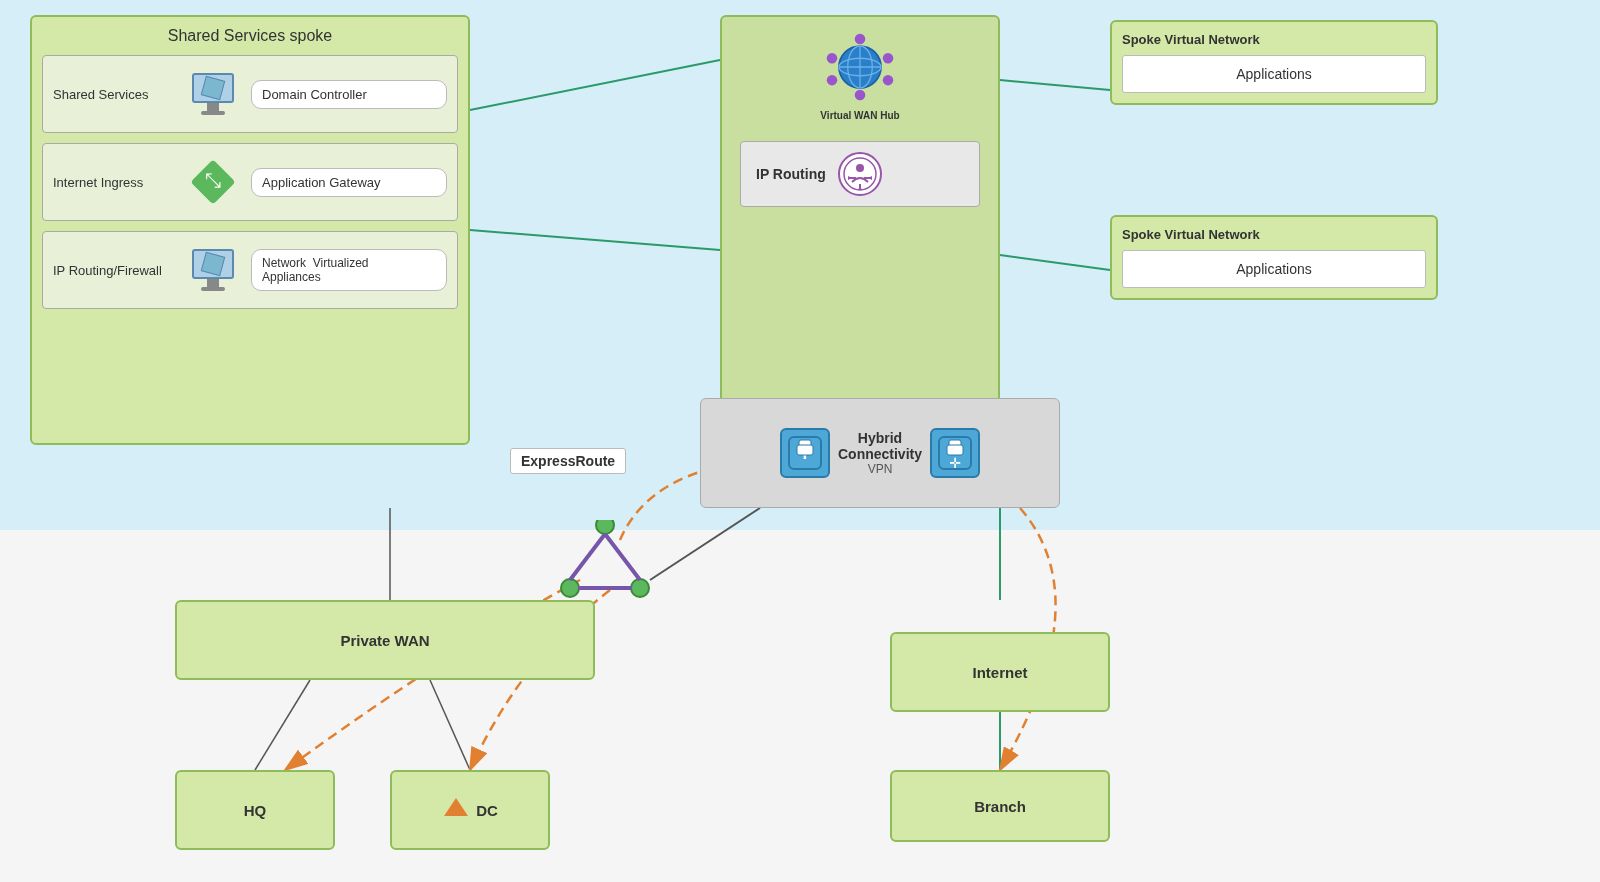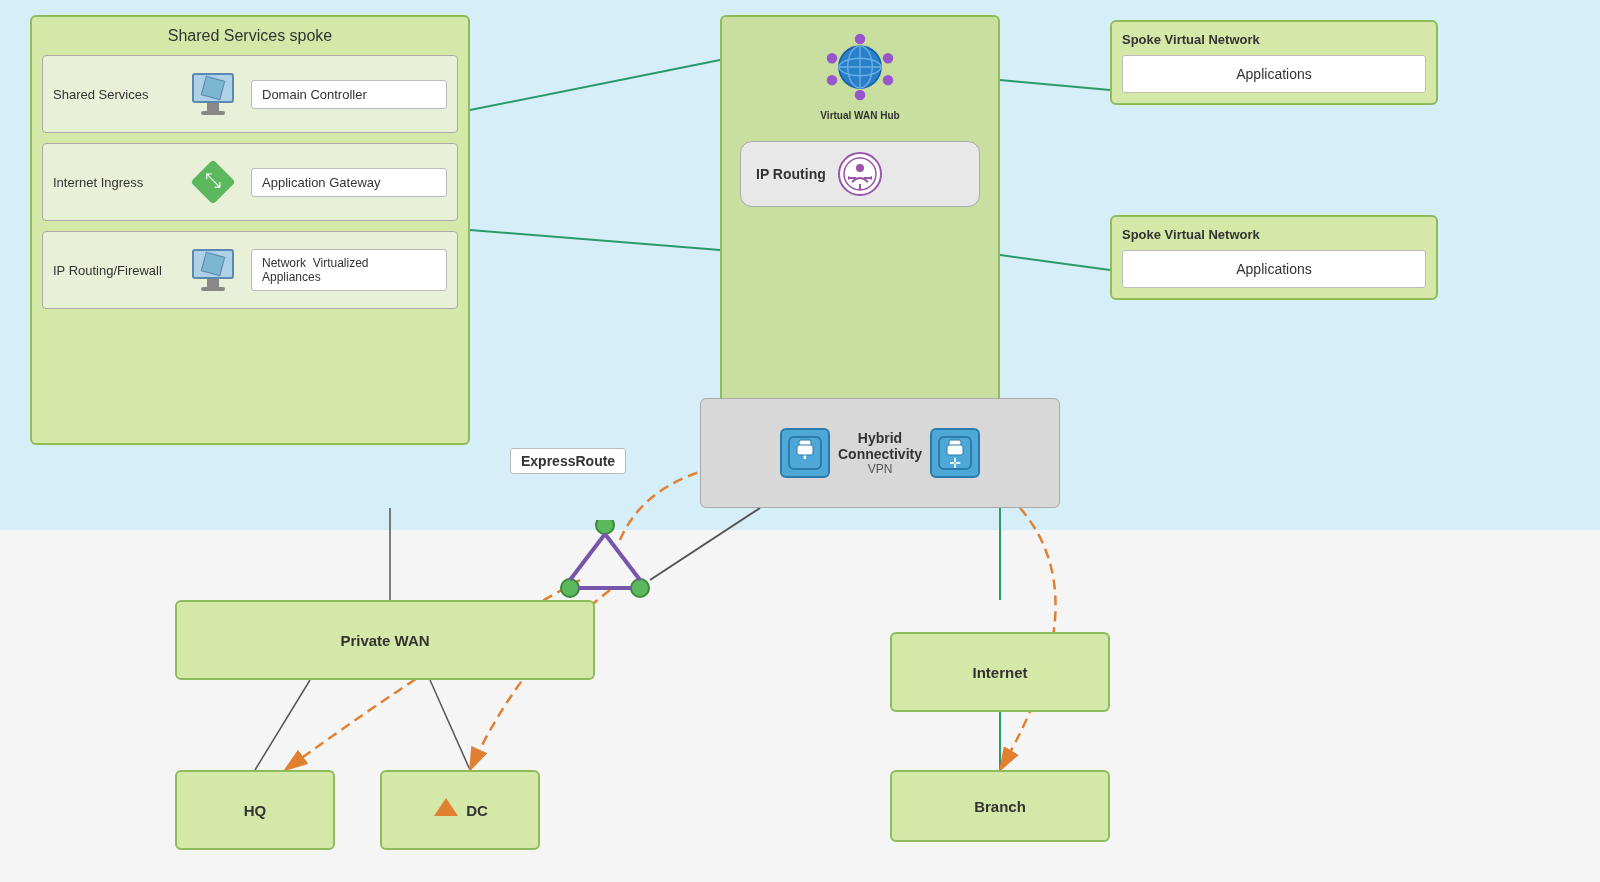--- a/index.html
+++ b/index.html
@@ -69,21 +69,21 @@
       width: 60px;
       height: 60px;
       display: flex;
       align-items: center;
       justify-content: center;
       flex-shrink: 0;
     }
     .service-name-box {
       background: white;
       border: 1px solid #bbb;
-      border-radius: 3px;
+      border-radius: 10px;
       padding: 6px 10px;
       font-size: 13px;
       color: #333;
       margin-left: 8px;
       flex: 1;
     }
     .monitor-screen {
       width: 38px;
       height: 26px;
       background: #b0d0e8;
@@ -121,21 +121,21 @@
     .globe-icon {
       width: 70px;
       height: 70px;
     }
 
     
     .ip-routing-box {
       margin-top: 20px;
       background: #e8e8e8;
       border: 1px solid #aaa;
-      border-radius: 12px;
+      border-radius: 4px;
       padding: 10px 15px;
       display: flex;
       align-items: center;
       gap: 12px;
       width: 240px;
     }
     .ip-routing-label {
       font-size: 14px;
       font-weight: 600;
       color: #333;
@@ -265,21 +265,21 @@
       justify-content: center;
       font-size: 15px;
       font-weight: 600;
       color: #333;
     }
 
     
     .dc-box {
       position: absolute;
       top: 770px;
-      left: 380px;
+      left: 390px;
       width: 160px;
       height: 80px;
       background: #d4e9a8;
       border: 2px solid #8fbc5a;
       border-radius: 6px;
       display: flex;
       align-items: center;
       justify-content: center;
       font-size: 15px;
       font-weight: 600;

